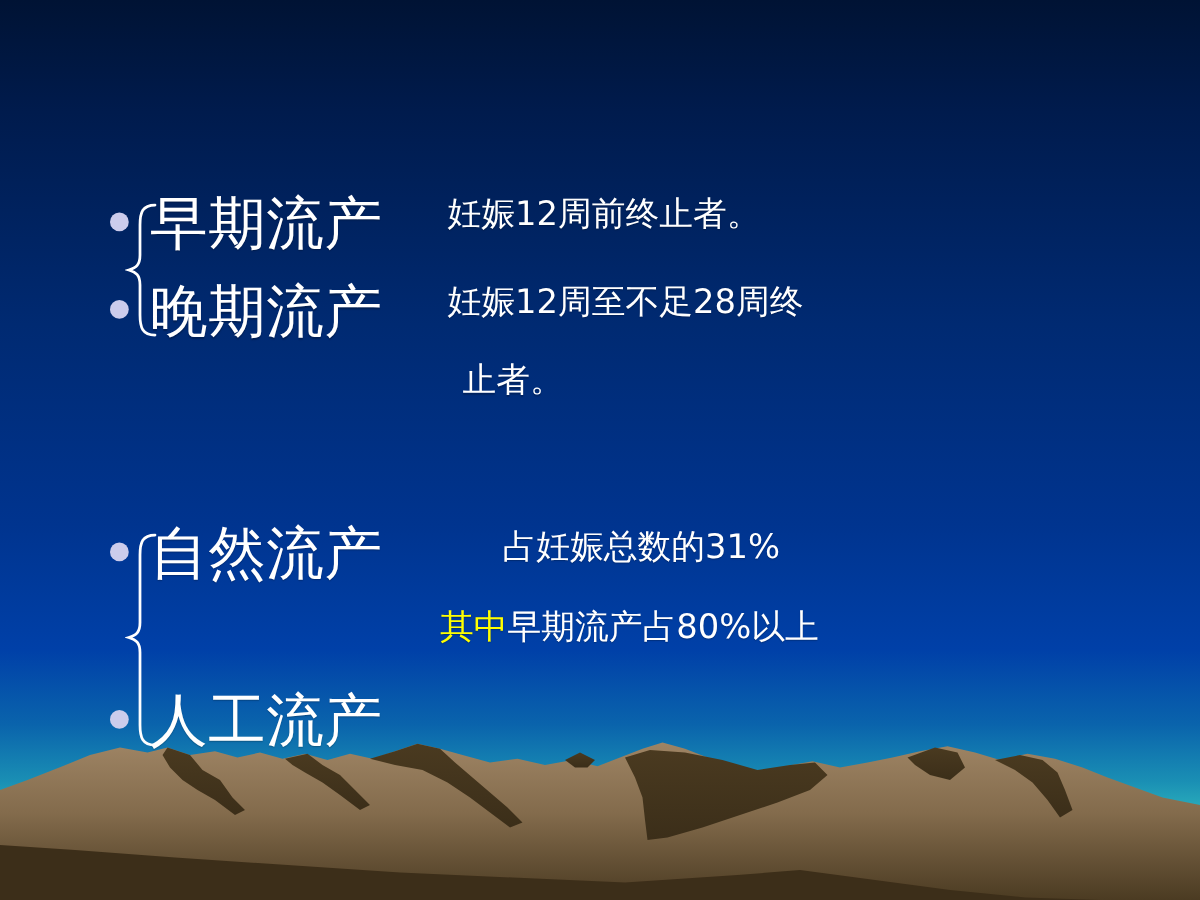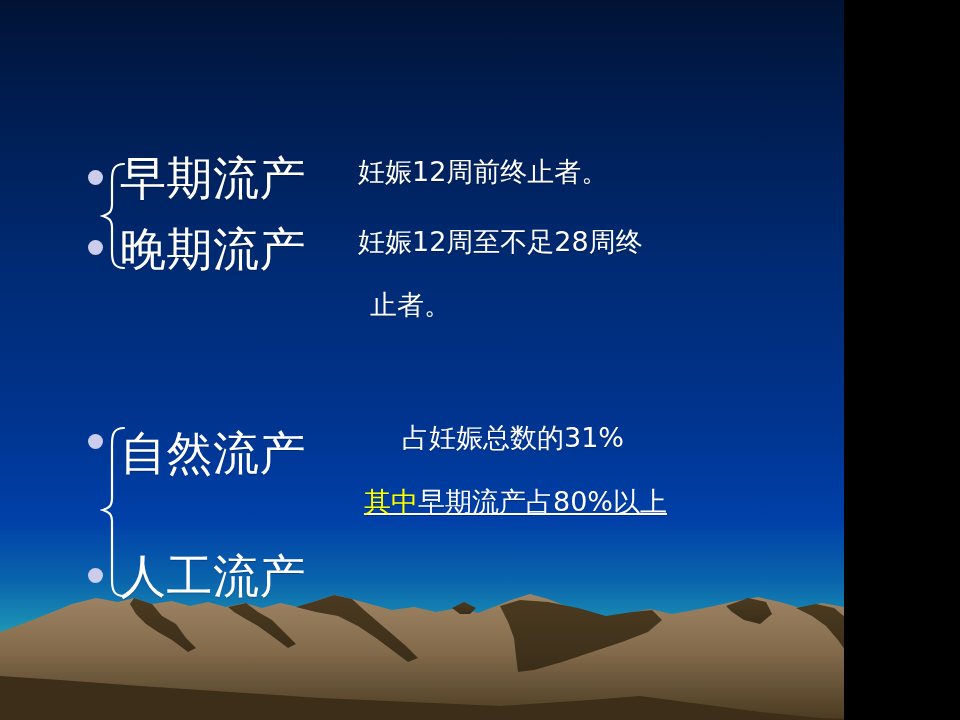--- a/index.html
+++ b/index.html
@@ -2,21 +2,21 @@
 <html><head>
 <meta charset="utf-8">
 <style>
   html, body {
     margin: 0;
     padding: 0;
     background: #000;
   }
   #slide {
     position: relative;
-    width: 844px;
+    width: 960px;
     height: 720px;
     overflow: hidden;
     font-family: "DejaVu Sans", "Liberation Sans", sans-serif;
     background:
       linear-gradient(to bottom,
         #001334 0px,
         #001b4d 90px,
         #002a72 260px,
         #00348f 420px,
         #0040a8 520px,
@@ -144,23 +144,23 @@
   <div class="block">
 
     <span class="bullet" style="left:88px; top:434px;"></span>
     <span class="bullet" style="left:88px; top:568px;"></span>
 
     <svg class="brace" style="left:100px; top:424px;" width="30" height="176" viewBox="0 0 30 176">
       <path d="M24,4 C14,4 12,10 12,20 L12,74 C12,82 9,84 3,86
                C9,88 12,90 12,98 L12,156 C12,166 14,172 24,172" fill="none" stroke="#ffffff" stroke-width="2.2" stroke-linecap="round"></path>
     </svg>
 
-    <div class="lbl" style="left:120px; top:430px;">自然流产</div>
+    <div class="lbl" style="left:120px; top:419px;">自然流产</div>
     <div class="lbl" style="left:120px; top:553px;text-align:right;">人工流产</div>
 
     <div class="body-text" style="left:358px; top:424px;margin-left:44px;">占妊娠总数的31%</div>
 
-    <div class="body-text" style="left:364px; top:488px;text-decoration:underline;">
+    <div class="body-text" style="left:352px; top:488px;">
       <span class="hl-yellow">其中</span><span>早期流产占80%以上</span>
     </div>
   </div>
 
 </div>
 
 </body></html>

